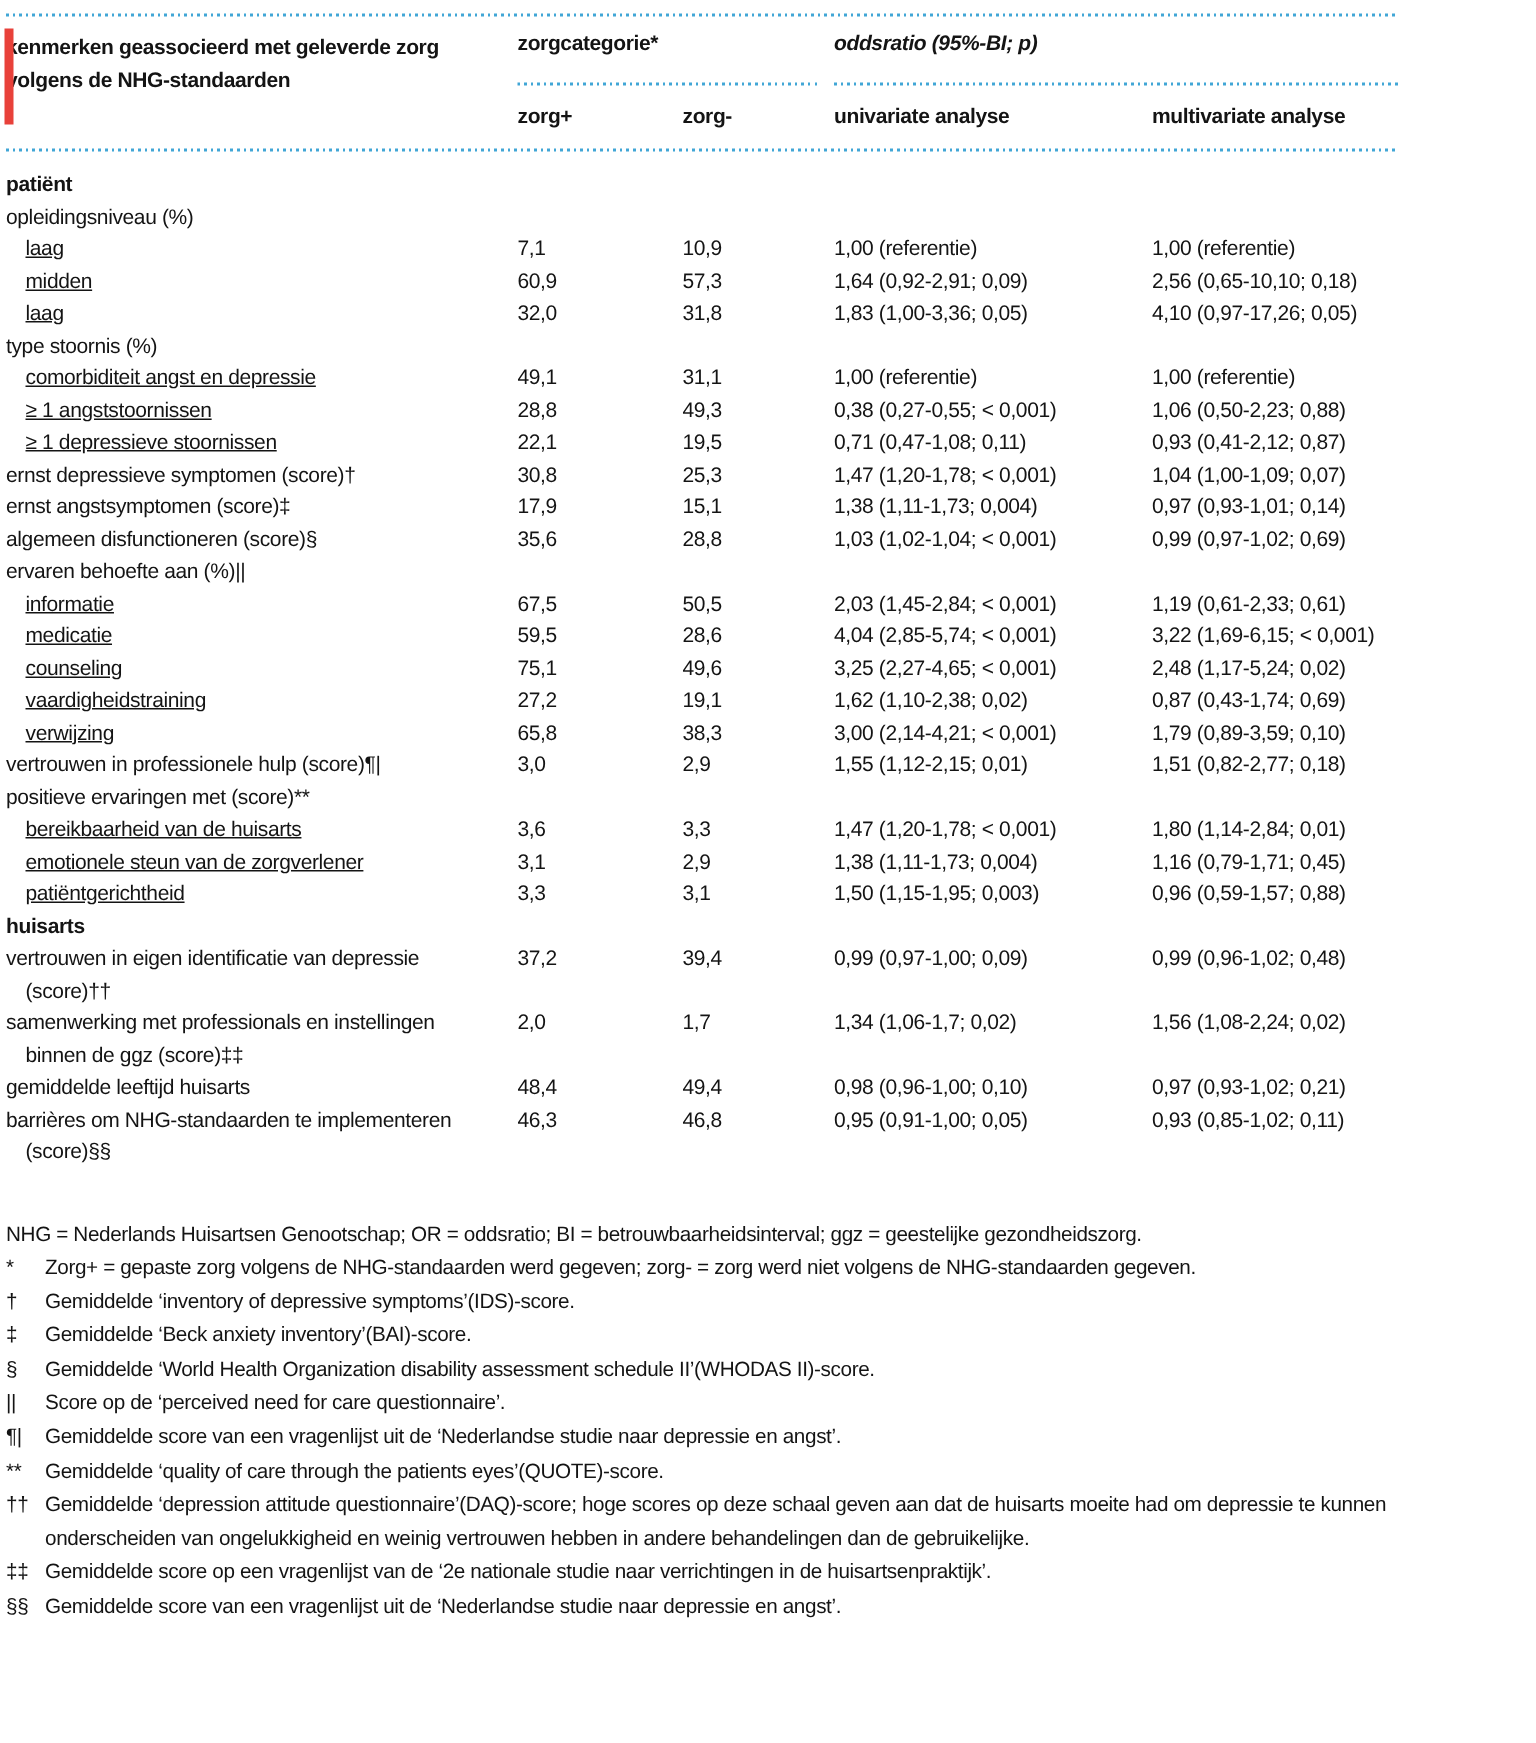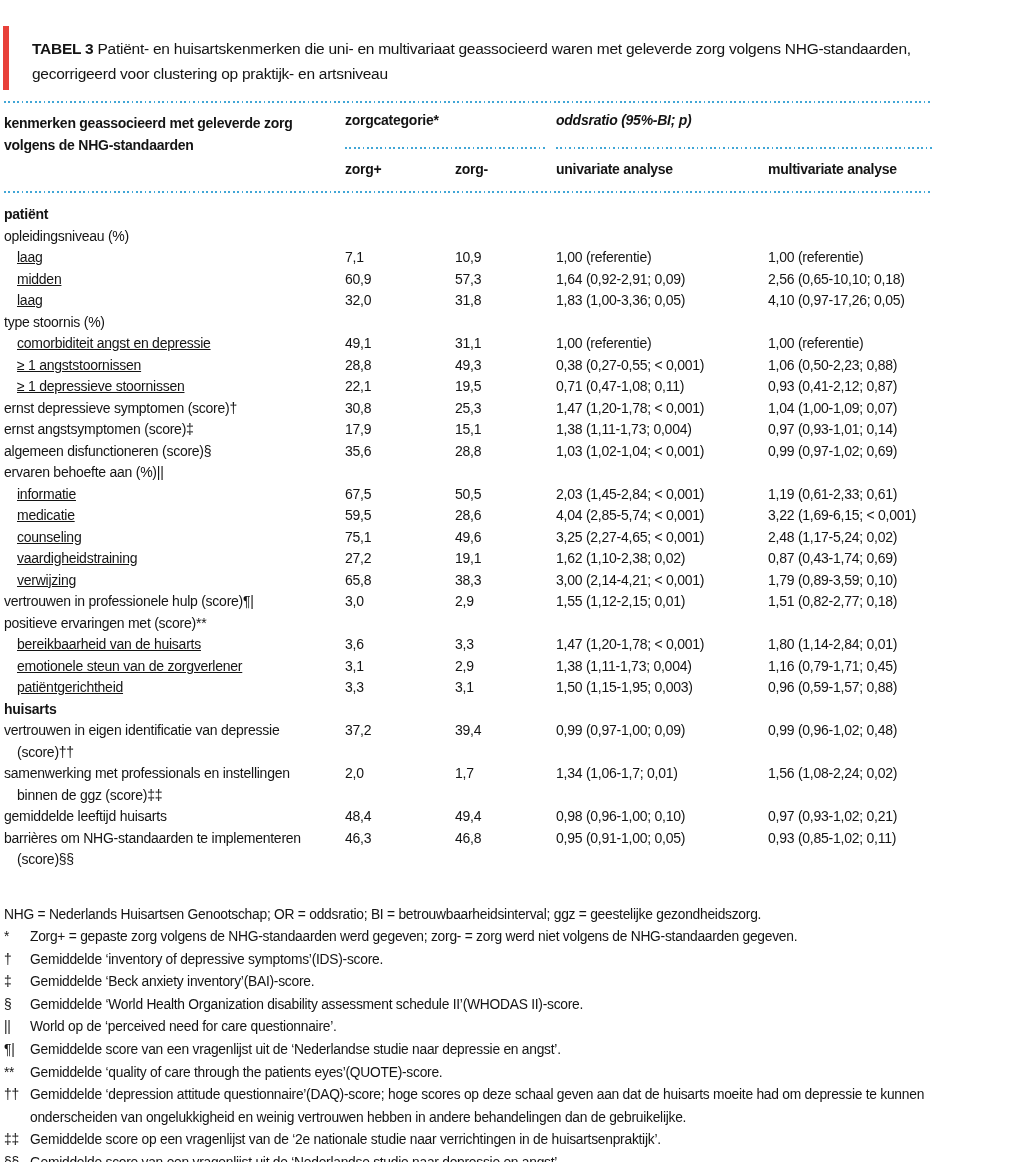--- a/index.html
+++ b/index.html
@@ -59,21 +59,20 @@
   .fn{display:grid;grid-template-columns:26px 1fr;}
   .fn .fn-text{padding-right:6px;}
   .fn.nomark{display:block;}
 </style>
 </head>
 <body>
 
 <div class="page">
   <div class="redbar"></div>
 
-  <p class="titleblock"><span class="tlabel">TABEL 3</span> <span>Patiënt- en huisartskenmerken die uni- en multivariaat geassocieerd waren met geleverde zorg volgens NHG-standaarden,</span><br><span>gecorrigeerd voor clustering op praktijk- en artsniveau</span></p>
 
   <div class="dots toprule"></div>
 
   <div class="thead">
     <div class="h-col1">
       <div>kenmerken geassocieerd met geleverde zorg</div>
       <div>volgens de NHG-standaarden</div>
     </div>
     <div class="h-group h-g1">
       <span>zorgcategorie*</span>
@@ -318,21 +317,21 @@
         <div class="c num">0,99 (0,97-1,00; 0,09)</div>
         <div class="c num">0,99 (0,96-1,02; 0,48)</div>
       </div>
       <div class="trow">
         <div class="c label">
           <div>samenwerking met professionals en instellingen</div>
           <div class="l2">binnen de ggz (score)‡‡</div>
         </div>
         <div class="c num">2,0</div>
         <div class="c num">1,7</div>
-        <div class="c num">1,34 (1,06-1,7; 0,01)</div>
+        <div class="c num">1,34 (1,06-1,7; 0,02)</div>
         <div class="c num">1,56 (1,08-2,24; 0,02)</div>
       </div>
       <div class="trow">
         <div class="c label">
           <div>gemiddelde leeftijd huisarts</div>
         </div>
         <div class="c num">48,4</div>
         <div class="c num">49,4</div>
         <div class="c num">0,98 (0,96-1,00; 0,10)</div>
         <div class="c num">0,97 (0,93-1,02; 0,21)</div>
@@ -364,21 +363,21 @@
       <div class="fn">
         <div class="fn-marker">‡</div>
         <div class="fn-text">Gemiddelde ‘Beck anxiety inventory’(BAI)-score.</div>
       </div>
       <div class="fn">
         <div class="fn-marker">§</div>
         <div class="fn-text">Gemiddelde ‘World Health Organization disability assessment schedule II’(WHODAS II)-score.</div>
       </div>
       <div class="fn">
         <div class="fn-marker">||</div>
-        <div class="fn-text">World op de ‘perceived need for care questionnaire’.</div>
+        <div class="fn-text">Score op de ‘perceived need for care questionnaire’.</div>
       </div>
       <div class="fn">
         <div class="fn-marker">¶|</div>
         <div class="fn-text">Gemiddelde score van een vragenlijst uit de ‘Nederlandse studie naar depressie en angst’.</div>
       </div>
       <div class="fn">
         <div class="fn-marker">**</div>
         <div class="fn-text">Gemiddelde ‘quality of care through the patients eyes’(QUOTE)-score.</div>
       </div>
       <div class="fn">

